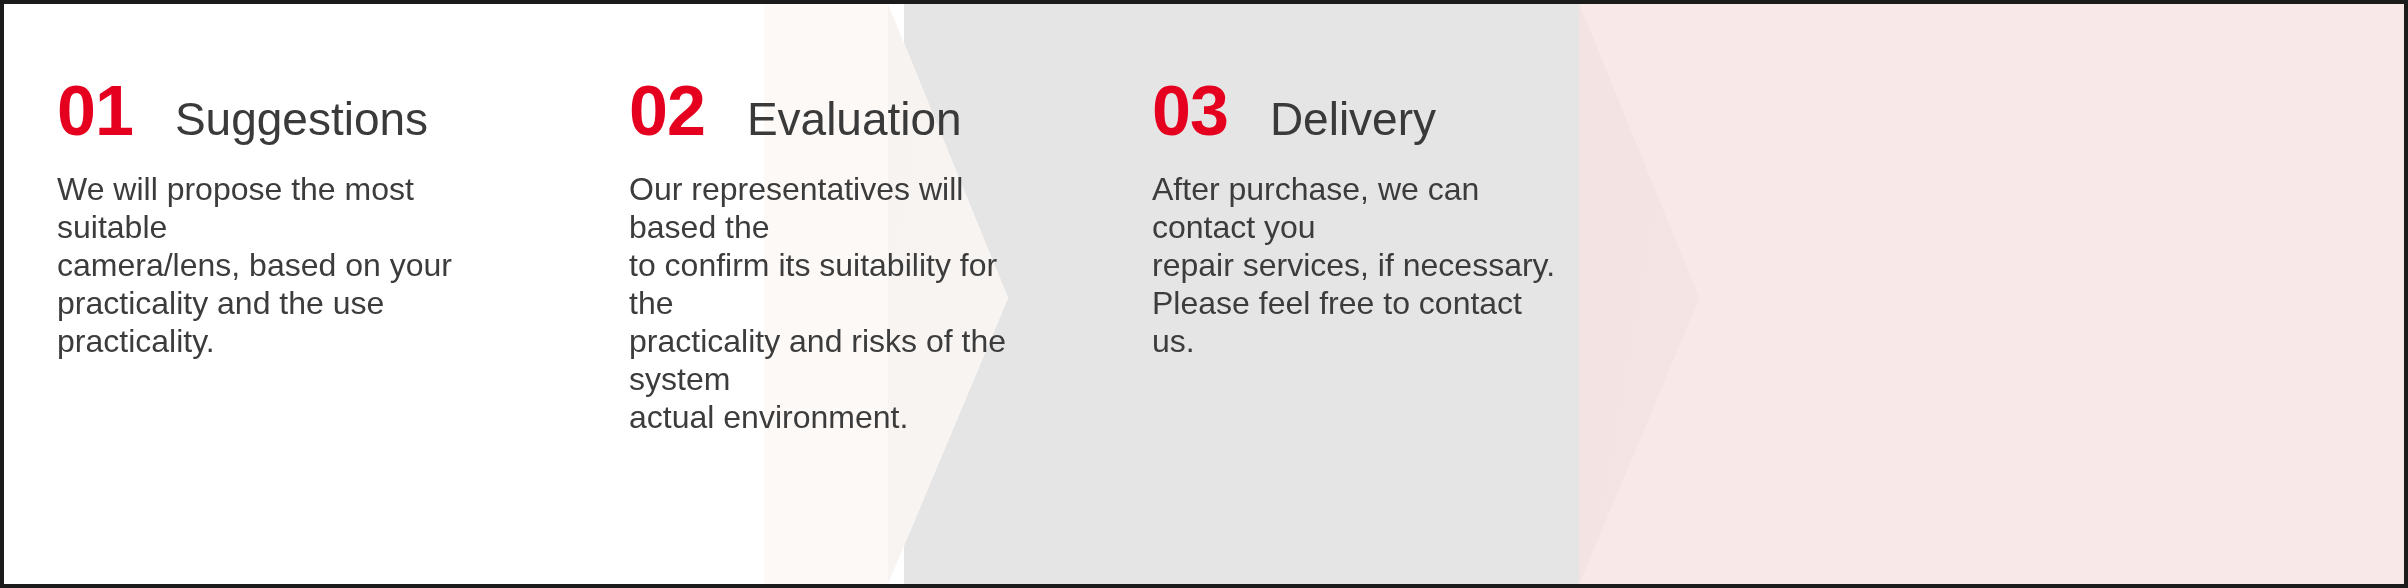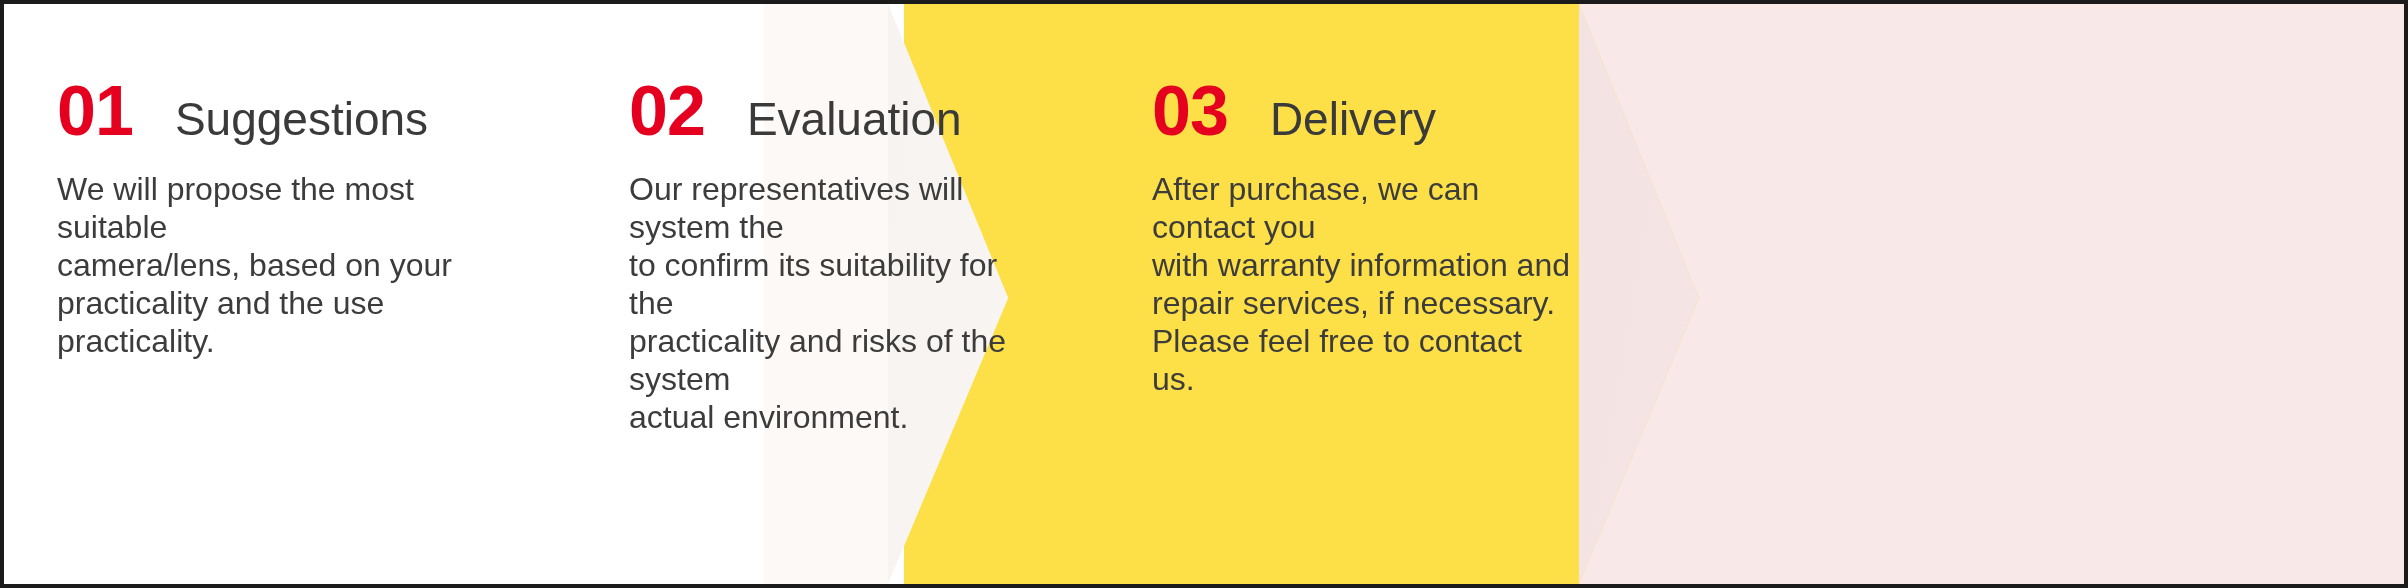--- a/index.html
+++ b/index.html
@@ -5,21 +5,21 @@
   html, body {
     margin: 0;
     padding: 0;
     background: #ffffff;
   }
   #stage {
     position: relative;
     width: 2408px;
     height: 588px;
     overflow: hidden;
-    background: #fde047;
+    background: #e5e5e5;
     box-sizing: border-box;
     border: 4px solid #1b1b1b;
     font-family: "Liberation Sans", sans-serif;
   }
   #panels {
     position: absolute;
     left: 0;
     top: 0;
     width: 2400px;
     height: 580px;
@@ -154,33 +154,32 @@
       <span>practicality.</span>
     </div>
   </div>
 
   <div class="content" id="content-2">
     <div class="heading-row">
       <div class="step-number" style="color:#E60020">02</div>
       <div class="step-title">Evaluation</div>
     </div>
     <div class="step-desc">
-      <span>Our representatives will system the</span>
+      <span>Our representatives will based the</span>
       <span>to confirm its suitability for the</span>
       <span>practicality and risks of the system</span>
       <span>actual environment.</span>
     </div>
   </div>
 
   <div class="content" id="content-3">
     <div class="heading-row">
       <div class="step-number" style="color:#E60020">03</div>
       <div class="step-title">Delivery</div>
     </div>
     <div class="step-desc">
       <span>After purchase, we can contact you</span>
-      <span>with warranty information and</span>
       <span>repair services, if necessary.</span>
       <span>Please feel free to contact us.</span>
     </div>
   </div>
 
 </div>
 
 </body></html>

